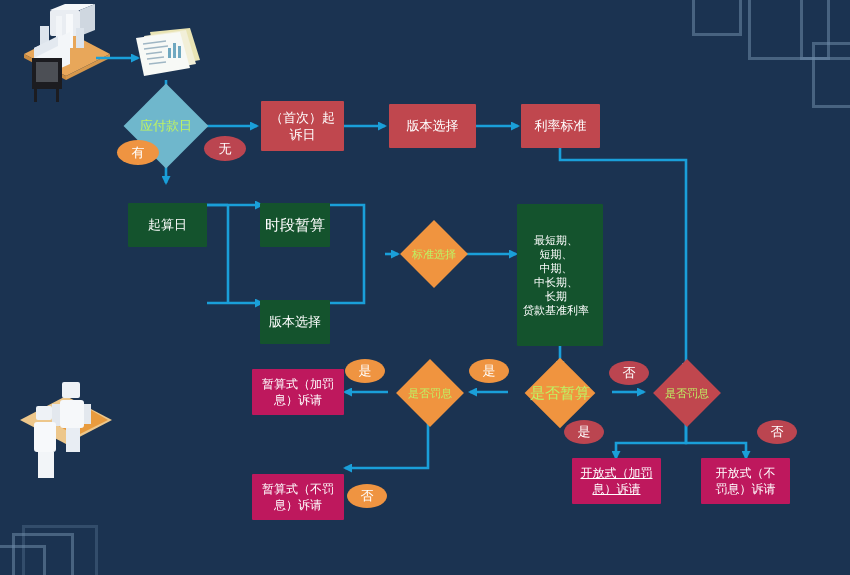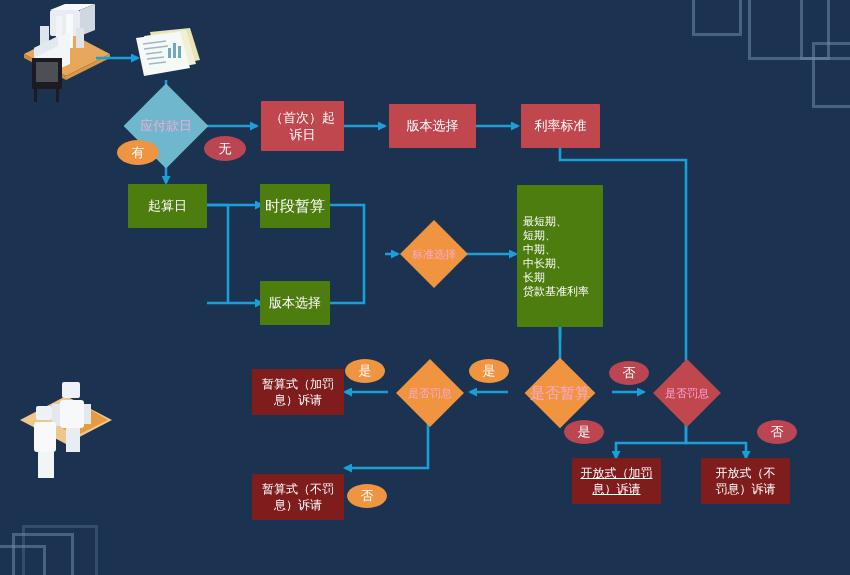--- a/index.html
+++ b/index.html
@@ -13,29 +13,29 @@
   
   .deco{position:absolute;border:3px solid #6d8aa8;opacity:.55;}
 
   
   #wires{position:absolute;left:0;top:0;width:850px;height:575px;}
 
   
   .node{position:absolute;display:flex;align-items:center;justify-content:center;
         text-align:center;color:#ffffff;box-sizing:border-box;}
   .rect{border-radius:1px;}
-  .orange{background:#4d7c0f;}
+  .orange{background:#14532d;margin-top:19px;}
   .red{background:#c0474e;}
-  .blue{background:#7f1d1d;}
+  .blue{background:#be185d;}
   .diamond-wrap{position:absolute;}
   .diamond{position:absolute;left:0;top:0;width:100%;height:100%;
            transform:rotate(45deg);}
   .dlabel{position:absolute;left:0;top:0;width:100%;height:100%;
           display:flex;align-items:center;justify-content:center;
-          color:#f9a8d4;text-align:center;}
+          color:#bef264;text-align:center;}
   .oval{position:absolute;border-radius:50%;display:flex;align-items:center;
         justify-content:center;color:#fff;}
   .oval.o{background:#ef9441;}
   .oval.r{background:#bb4550;}
 
   
   .illus{position:absolute;}
 </style>
 </head>
 <body>
@@ -191,21 +191,21 @@
   <div class="node rect orange" style="left:260px;top:281px;width:70px;height:44px;font-size:13px;">
     <span>版本选择</span>
   </div>
 
   <div class="diamond-wrap" style="left:398px;top:232px;width:72px;height:44px;">
     <div class="diamond" style="background:#f0943f;width:48px;height:48px;left:12px;top:-2px;"></div>
     <div class="dlabel" style="font-size:11px;">标准选择</div>
   </div>
 
   <div class="node rect orange" style="left:517px;top:185px;width:86px;height:142px;font-size:11px;line-height:14px;
-              align-items:center;justify-content:flex-start;padding-left:6px;text-align:left;">
+              align-items:center;justify-content:flex-start;padding-left:6px;text-align:center;">
     <span style="display:block;">
         <div>最短期、</div>
         <div>短期、</div>
         <div>中期、</div>
         <div>中长期、</div>
         <div>长期</div>
         <div>贷款基准利率</div>
       </span>
   </div>
 

